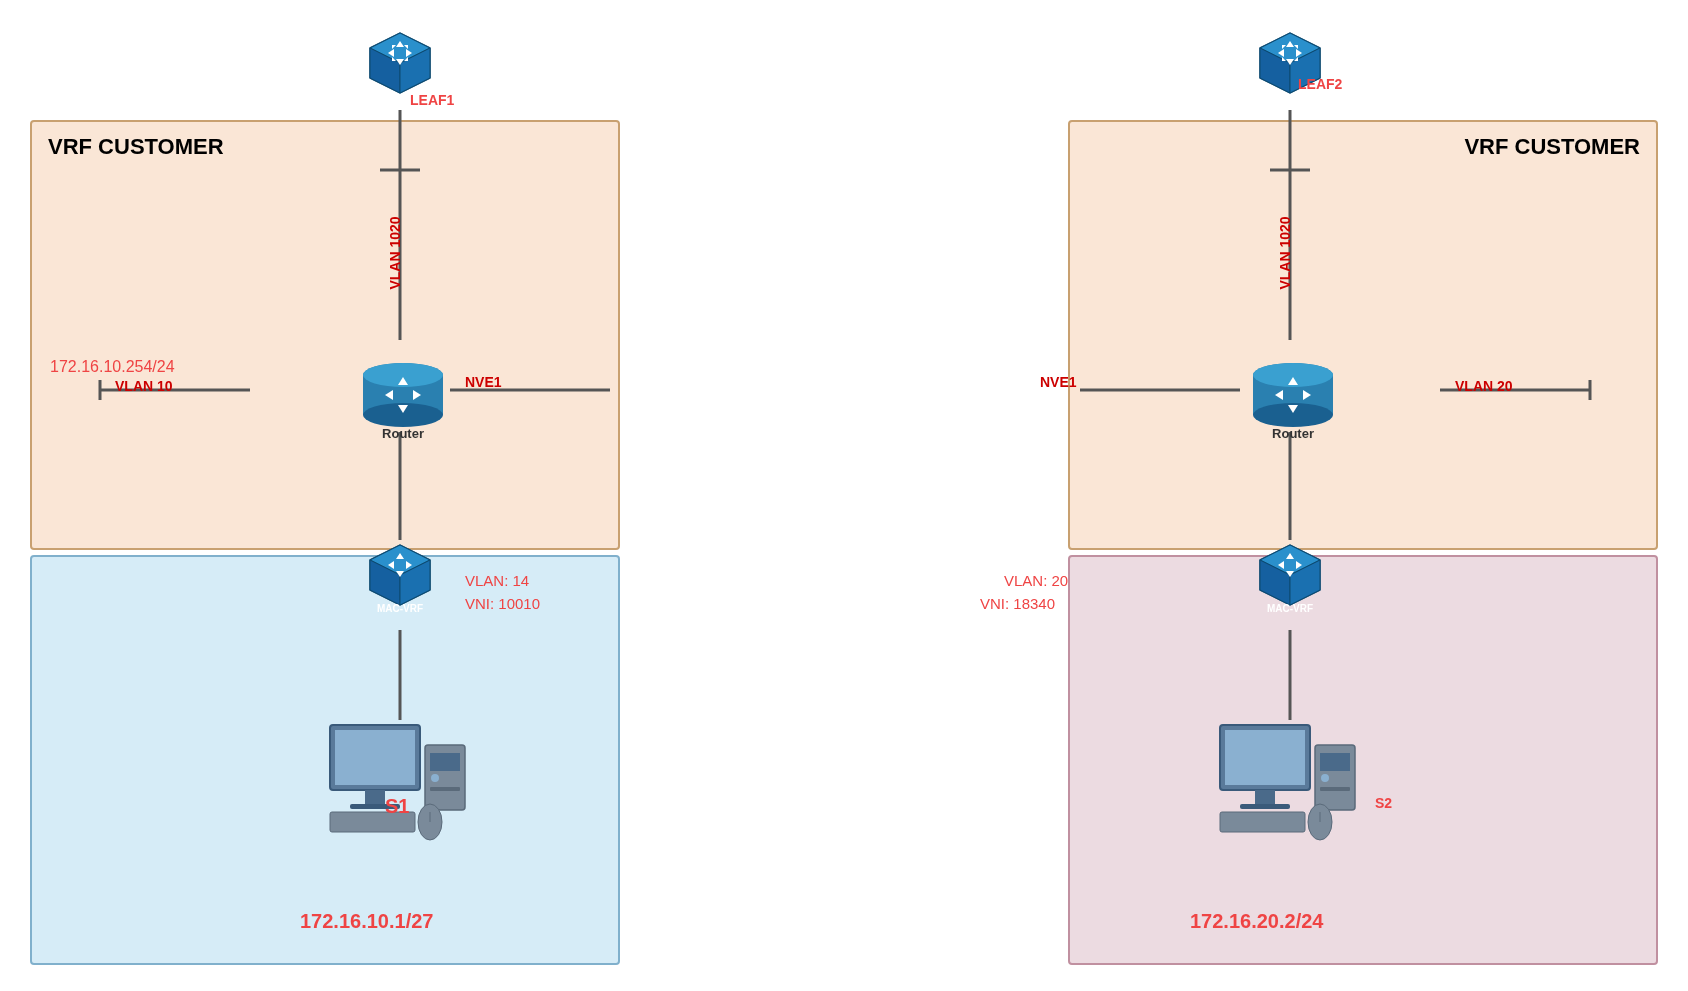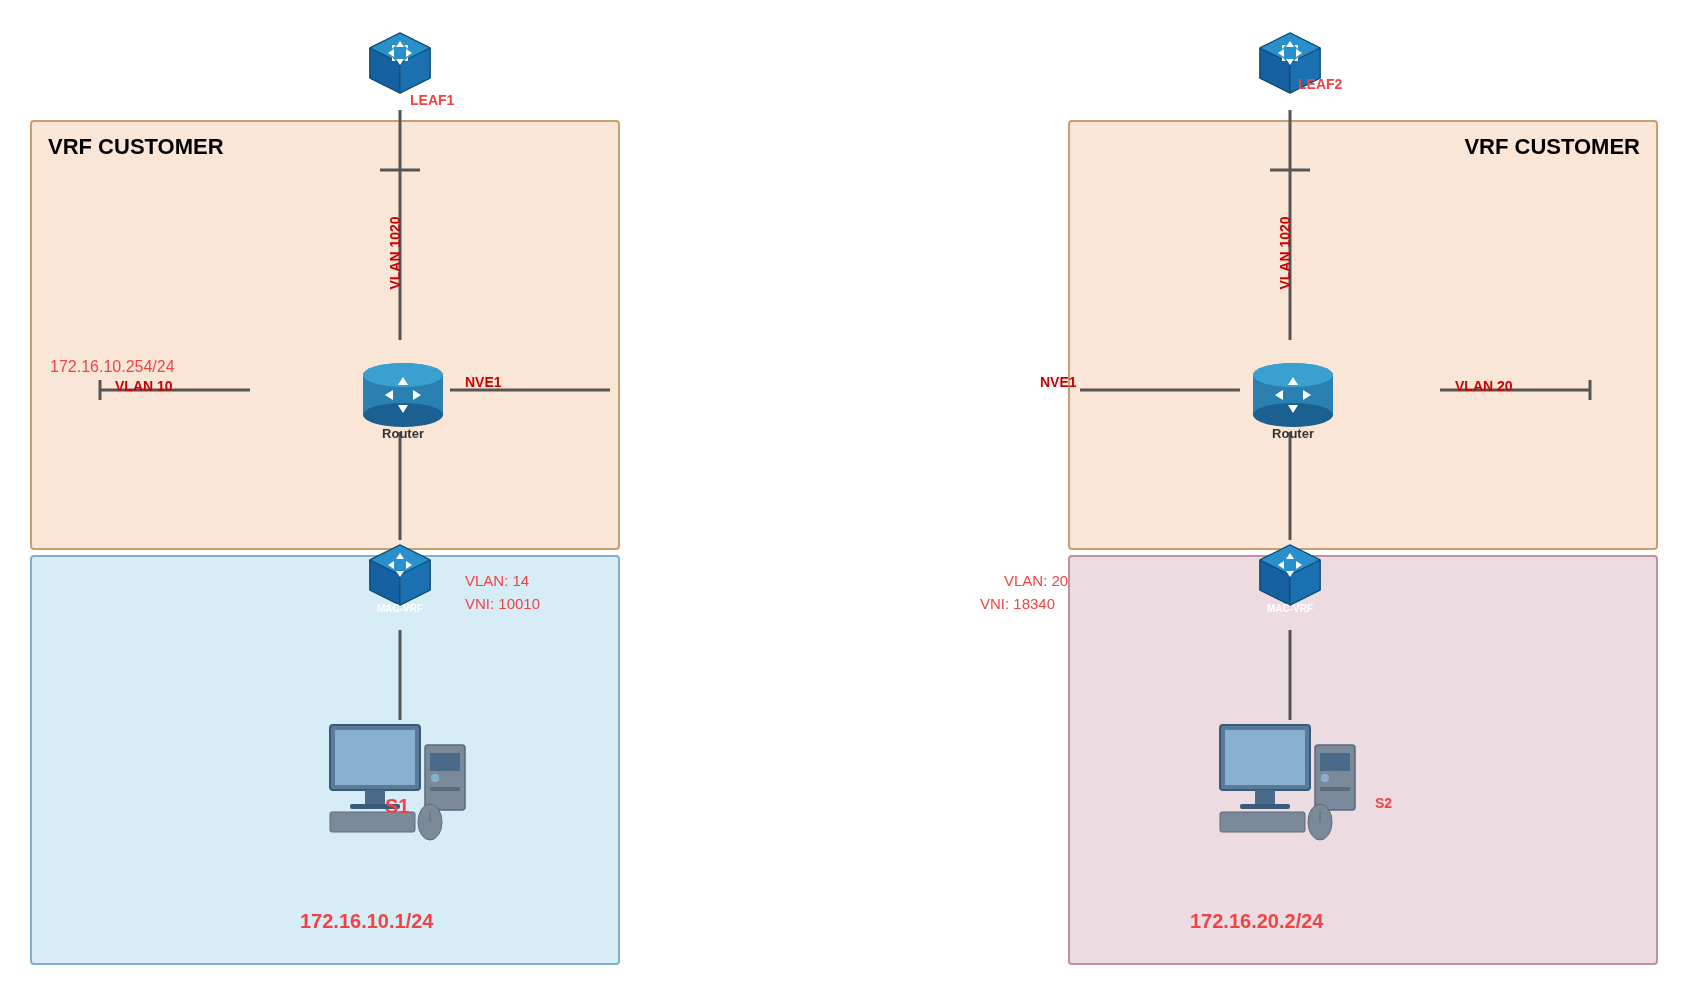--- a/index.html
+++ b/index.html
@@ -321,21 +321,21 @@
       <circle cx="125" cy="63" r="4" fill="#8ab0d0"></circle>
       <rect x="120" y="72" width="30" height="4" rx="1" fill="#5a6a7a"></rect>
 
       <rect x="20" y="97" width="85" height="20" rx="2" fill="#7a8a9a" stroke="#5a6a7a" stroke-width="1"></rect>
 
       <ellipse cx="120" cy="107" rx="12" ry="18" fill="#7a8a9a" stroke="#5a6a7a" stroke-width="1"></ellipse>
       <line x1="120" y1="97" x2="120" y2="107" stroke="#5a6a7a" stroke-width="1"></line>
     </svg>
   </div>
   <div class="label" style="left:385px; top:795px; font-size:20px; font-weight:bold;">S1</div>
-  <div class="label" style="left:300px; top:910px; font-size:20px; font-weight:bold;">172.16.10.1/24</div>
+  <div class="label" style="left:300px; top:910px; font-size:20px; font-weight:bold;">172.16.10.1/27</div>
 
   <div style="position:absolute; left:1200px; top:715px;">
     <svg width="180" height="180" viewBox="0 0 180 180">
       <rect x="20" y="10" width="90" height="65" rx="3" fill="#5a7a9a" stroke="#3a5a7a" stroke-width="2"></rect>
       <rect x="25" y="15" width="80" height="55" fill="#8ab0d0"></rect>
       <rect x="55" y="75" width="20" height="14" fill="#4a6a8a"></rect>
       <rect x="40" y="89" width="50" height="5" rx="2" fill="#3a5a7a"></rect>
       <rect x="115" y="30" width="40" height="65" rx="3" fill="#7a8a9a" stroke="#5a6a7a" stroke-width="1.5"></rect>
       <rect x="120" y="38" width="30" height="18" fill="#4a6a8a"></rect>
       <circle cx="125" cy="63" r="4" fill="#8ab0d0"></circle>

